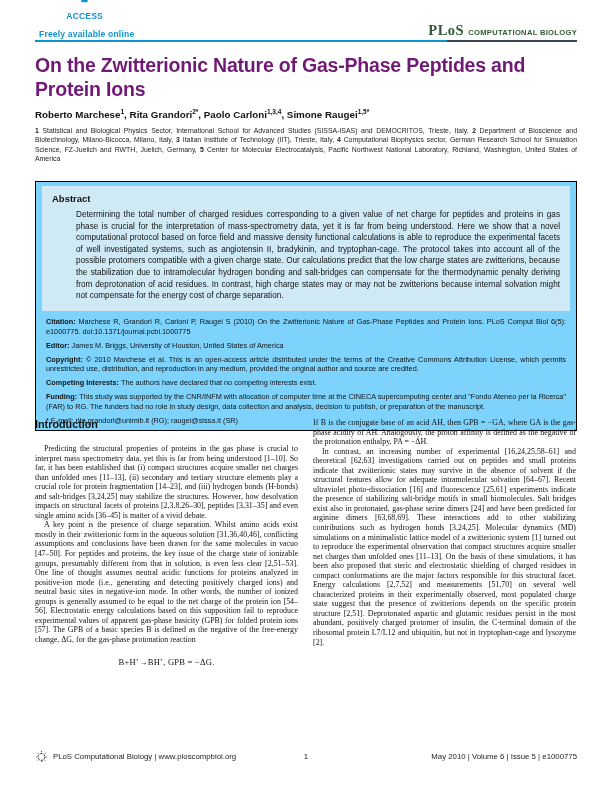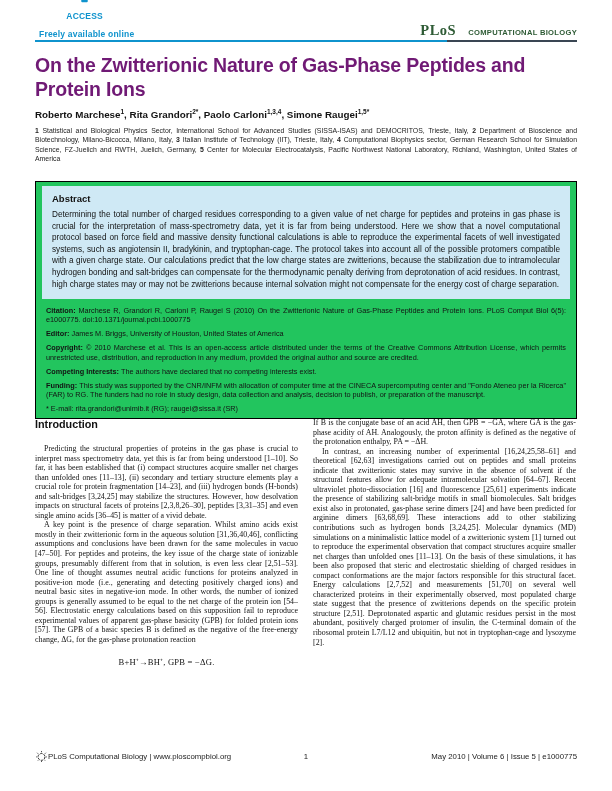--- a/index.html
+++ b/index.html
@@ -12,53 +12,53 @@
   *{margin:0;padding:0;box-sizing:border-box;}
   html,body{background:#ffffff;}
   body{font-family:"Liberation Sans",sans-serif;color:var(--ink);}
   .page{position:relative;width:612px;height:791px;background:#fff;overflow:hidden;}
 
   
   .masthead{position:absolute;left:35px;right:35px;top:24px;height:15px;display:flex;justify-content:space-between;align-items:flex-end;}
   .oa-block{display:flex;align-items:center;gap:8px;color:var(--blue);font-weight:bold;font-size:8.5px;letter-spacing:.2px;flex-direction:column;}
   .oa-free{margin-left:4px;}
   .lock{width:9px;height:10px;display:inline-block;}
-  .plos-block{display:flex;align-items:baseline;gap:12px;color:var(--green);}
+  .plos-block{display:flex;align-items:baseline;gap:4px;color:var(--green);}
   .plos-serif{font-family:"Liberation Serif",serif;font-size:14.5px;font-weight:bold;letter-spacing:.5px;}
   .plos-name{font-size:7.6px;font-weight:bold;letter-spacing:.3px;}
   .rule{position:absolute;top:40px;height:2px;}
   .rule-left{left:35px;width:412px;background:var(--blue);}
   .rule-right{left:447px;width:130px;background:var(--rule-dark);}
 
   
   .title{position:absolute;left:35px;top:54px;width:552px;font-size:19.5px;line-height:23.5px;font-weight:bold;color:#701a75;letter-spacing:-.2px;}
   .authors{position:absolute;left:35px;top:108px;width:540px;font-size:9.8px;font-weight:bold;}
   .authors sup{font-size:6.5px;}
   .affils{position:absolute;left:35px;top:126px;width:542px;font-size:6.9px;line-height:9.4px;text-align:justify;color:#222;}
   .affils b{font-size:6.9px;}
 
   
-  .infobox{position:absolute;left:35px;top:181px;width:542px;border:1px solid #000;padding:4px 6px 5px 6px;background:#22c55e;}
+  .infobox{position:absolute;left:35px;top:181px;width:542px;border:1px solid #000;padding:4px 6px 5px 6px;background:#7dd3fc;}
   .abstract-panel{background:var(--abs-bg);padding:7px 10px 9px 10px;}
   .abstract-panel h3{font-size:9.5px;margin-bottom:5px;}
-  .abstract-panel p{font-size:8.2px;line-height:11.6px;text-align:justify;}
+  .abstract-panel p{font-size:8.2px;line-height:11.6px;text-align:justify;margin-left:24px;}
   .metadata{padding:2px 4px 0 4px;}
   .metadata p{font-size:7.3px;line-height:9.4px;margin-top:4.6px;text-align:justify;}
 
   
   .columns{position:absolute;left:35px;top:418px;width:542px;display:flex;gap:15px;}
   .col{width:263px;}
   .col h2{font-size:10.8px;font-weight:bold;font-family:"Liberation Sans",sans-serif;margin-bottom:14px;}
   .col p.body-p{font-family:"Liberation Serif",serif;font-size:7.9px;line-height:9.55px;text-align:justify;text-indent:9px;}
   .col p.body-p.noindent{text-indent:0;}
   .equation{font-family:"Liberation Serif",serif;font-size:8.6px;text-align:center;margin-top:12px;letter-spacing:.2px;}
 
   
   .footer{position:absolute;left:35px;right:35px;top:750px;display:flex;justify-content:space-between;align-items:center;font-size:7.8px;color:#1c1c1c;}
-  .footer-left{display:flex;align-items:center;}
+  .footer-left{display:flex;align-items:center;gap:5px;}
   .plos-mini{width:13px;height:13px;}
   .page-num{position:absolute;left:0;right:0;text-align:center;}
 </style>
 </head>
 <body>
 
 <div class="page">
 
   <div class="masthead">
     <div class="oa-block">

